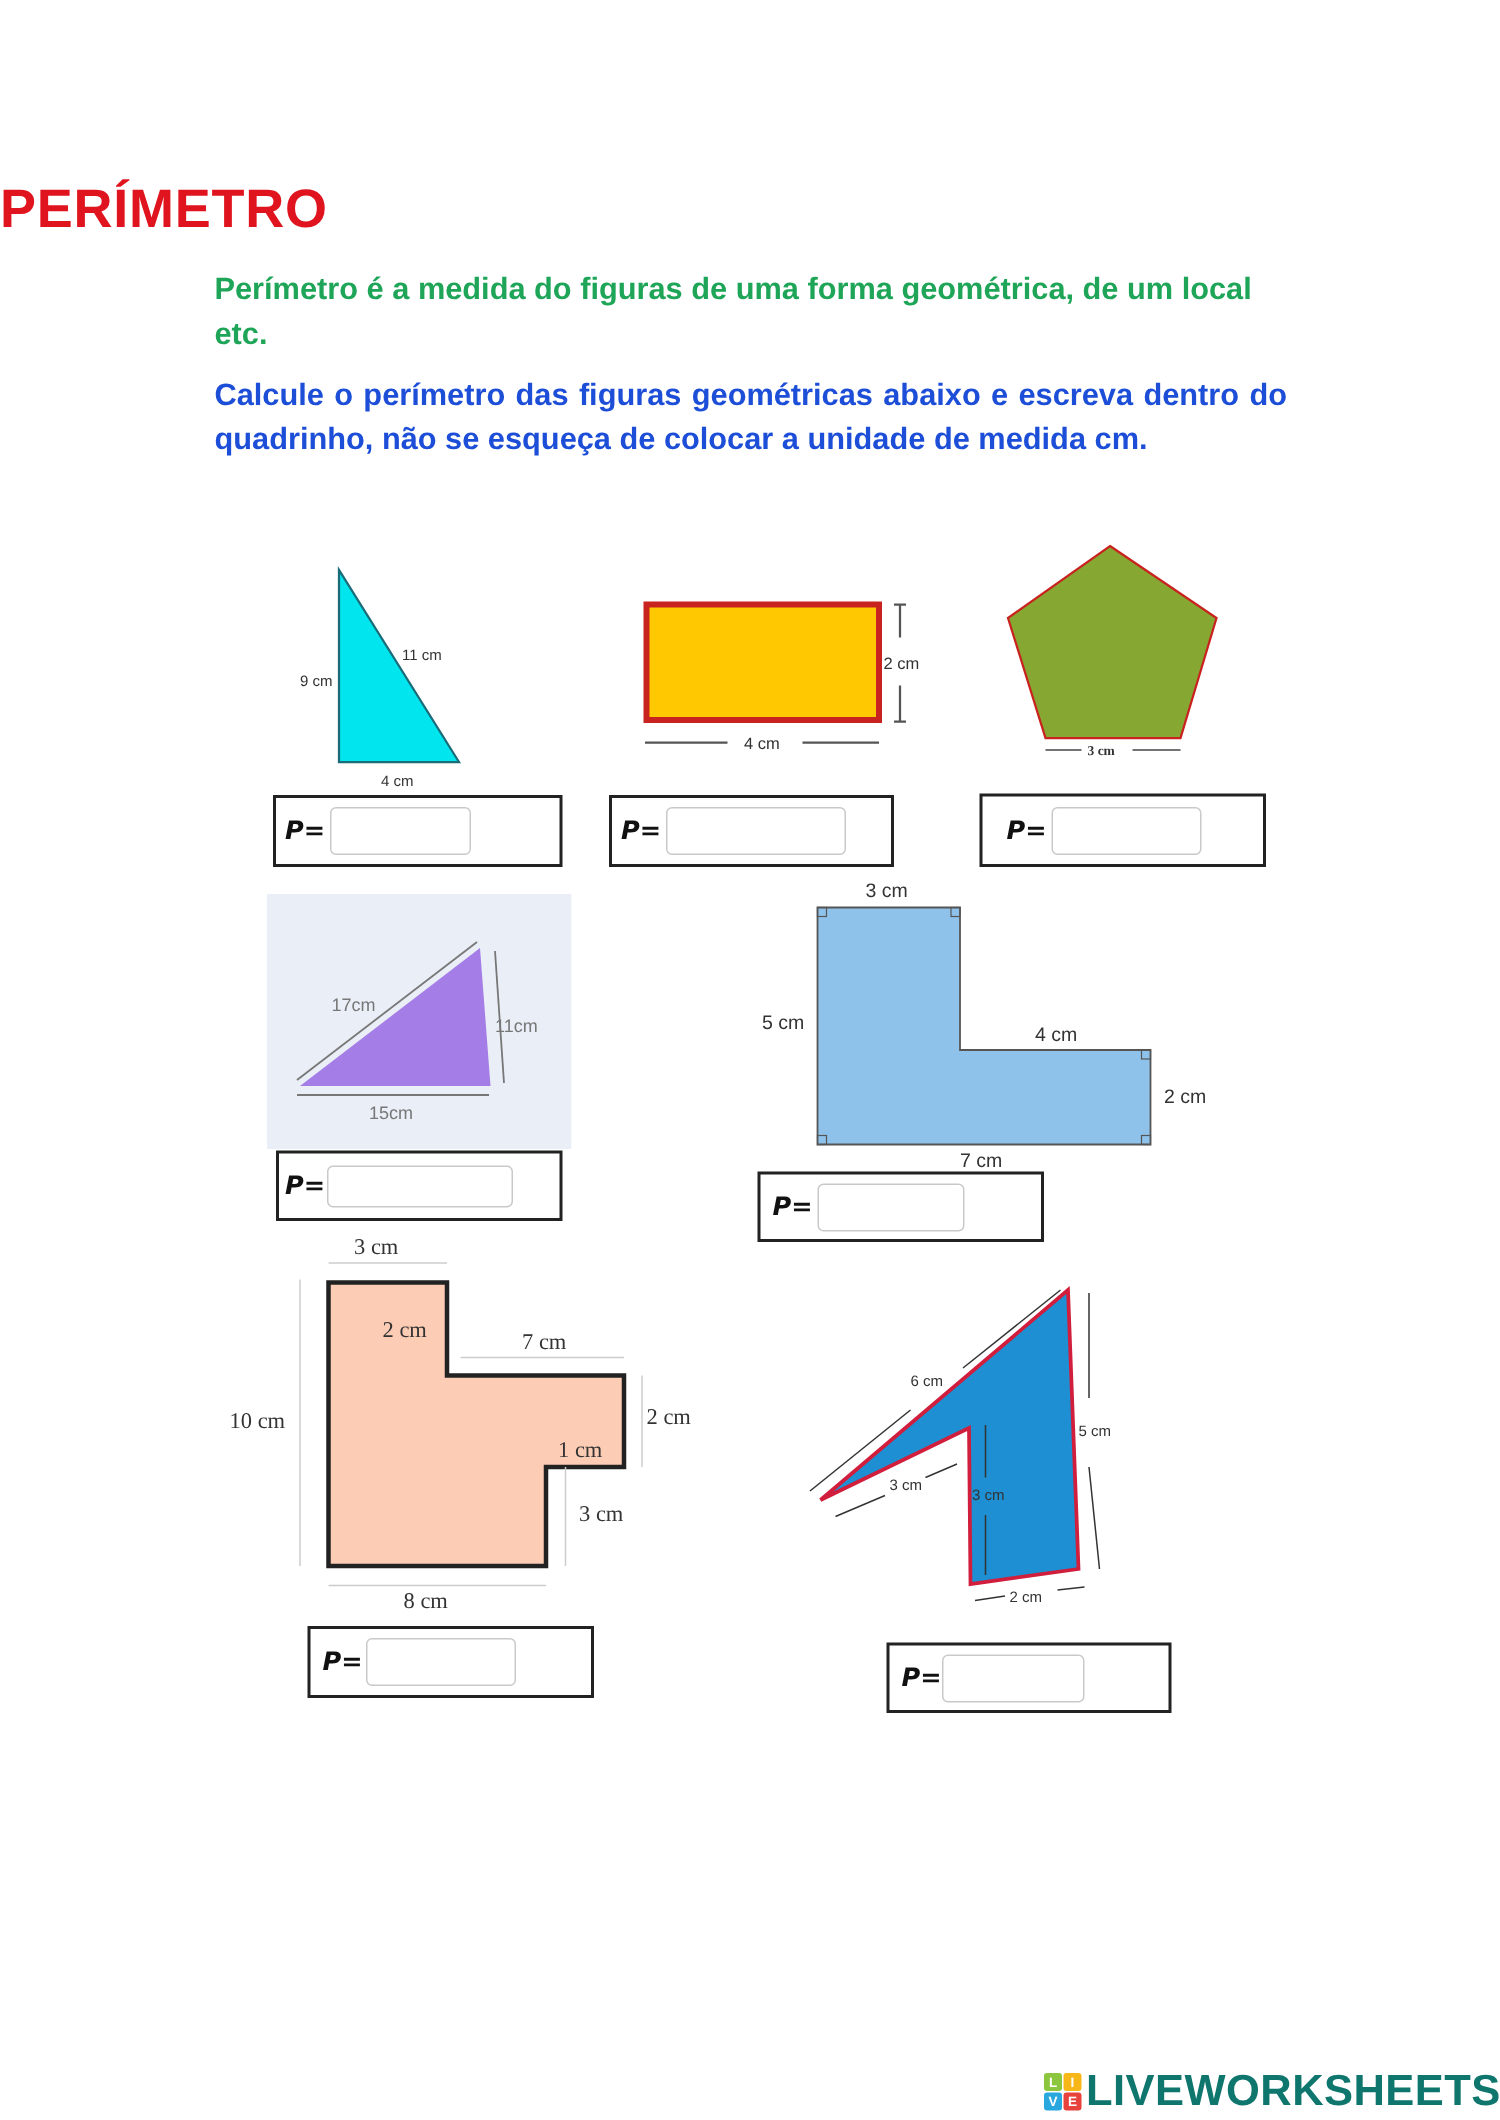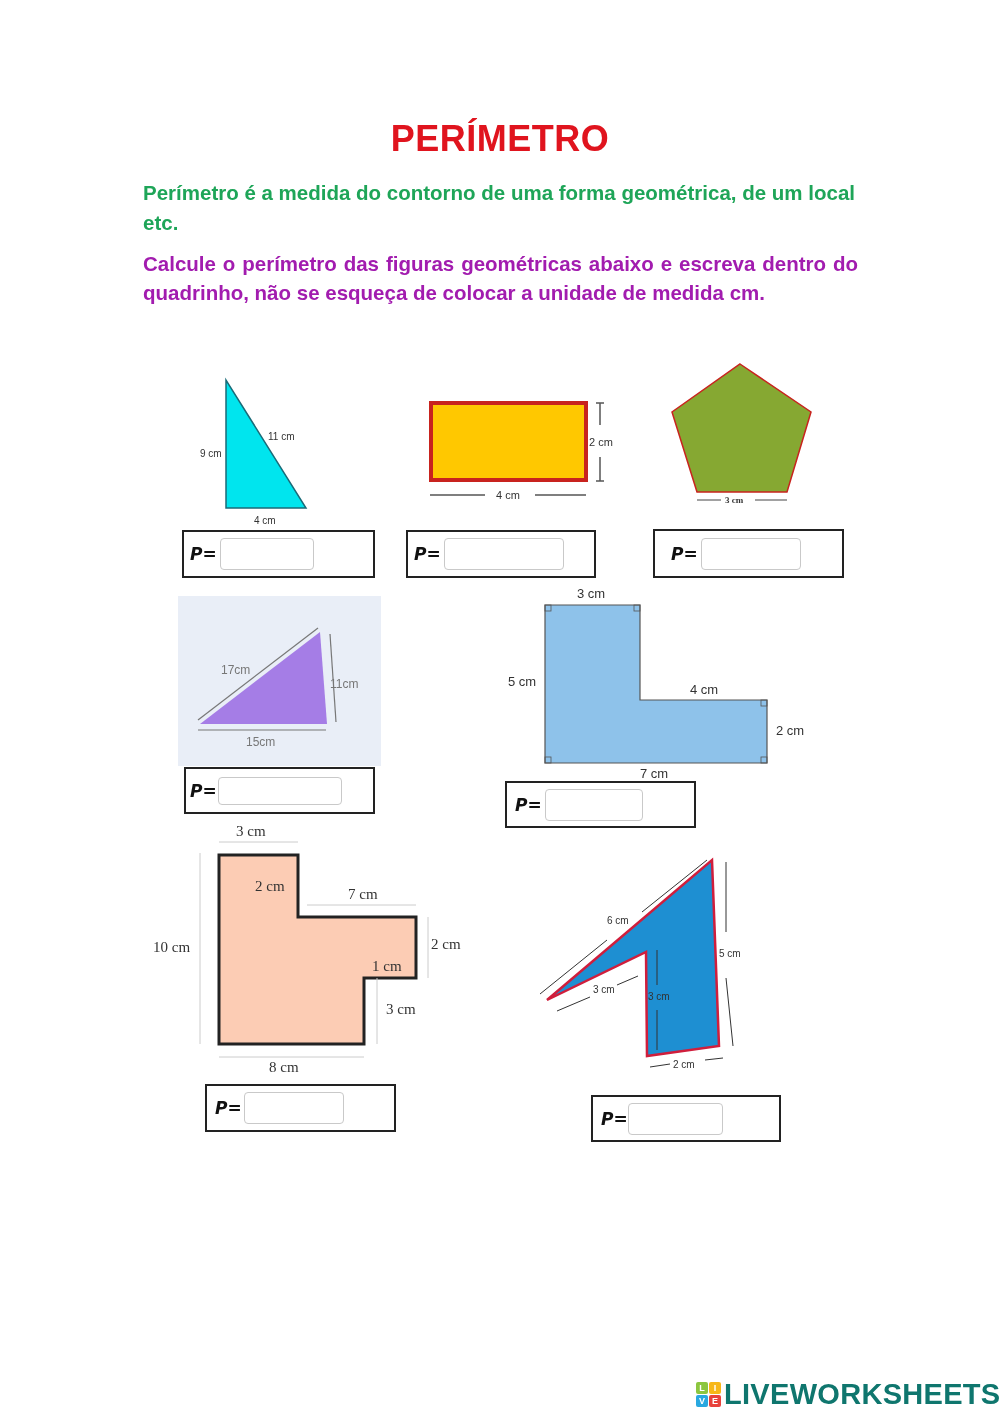--- a/index.html
+++ b/index.html
@@ -1,36 +1,36 @@
 <!DOCTYPE html>
 <html><head>
 <meta charset="utf-8">
 <style>
   * { box-sizing: border-box; margin: 0; padding: 0; }
   html, body { width: 1000px; height: 1413px; background: #ffffff; overflow: hidden; }
   body { position: relative; font-family: "Liberation Sans", sans-serif; color: #111; }
   .abs { position: absolute; }
-  .title { left: 0; width: 1000px; top: 118px; text-align: center; color: #e0141e; font-weight: bold; font-size: 36px; letter-spacing: 0.5px; }
+  .title { left: 0; width: 1000px; top: 118px; color: #e0141e; font-weight: bold; font-size: 36px; letter-spacing: 0.5px; }
   .definition { left: 143px; width: 715px; top: 178px; color: #1ea558; font-weight: bold; font-size: 20.5px; line-height: 30px; }
-  .instructions { left: 143px; width: 715px; top: 249px; color: #a21caf; font-weight: bold; font-size: 20.5px; line-height: 29px; text-align: justify; }
+  .instructions { left: 143px; width: 715px; top: 249px; color: #1d4ed8; font-weight: bold; font-size: 20.5px; line-height: 29px; text-align: justify; }
   .answer-box { border: 2px solid #222; background: #fff; display: flex; align-items: center; }
   .answer-label { font-family: "DejaVu Sans", sans-serif; font-weight: bold; font-style: italic; font-size: 17px; margin-left: 6px; margin-right: 3px; color: #111; }
   .answer-input { height: 32px; border: 1px solid #c9c9c9; border-radius: 4px; background: #fff; font-family: "Liberation Sans", sans-serif; font-size: 15px; padding: 0 6px; outline: none; }
   svg text { font-family: "Liberation Sans", sans-serif; }
   .serif text { font-family: "Liberation Serif", serif; }
   .logo { left: 696px; top: 1378px; display: flex; align-items: center; }
   .logo-grid { display: grid; grid-template-columns: 12px 12px; grid-template-rows: 12px 12px; gap: 1px; margin-right: 3px; }
   .logo-cell { font-family: "Liberation Sans", sans-serif; font-weight: bold; font-size: 9px; color: #fff; display: flex; align-items: center; justify-content: center; border-radius: 2px; }
   .logo-text { font-family: "Liberation Sans", sans-serif; font-weight: bold; font-size: 29px; color: #0f766e; letter-spacing: 0.3px; }
 </style>
 </head>
 <body>
 
 <div class="abs title">PERÍMETRO</div>
-<div class="abs definition">Perímetro é a medida do contorno de uma forma geométrica, de um local etc.</div>
+<div class="abs definition">Perímetro é a medida do figuras de uma forma geométrica, de um local etc.</div>
 <div class="abs instructions">Calcule o perímetro das figuras geométricas abaixo e escreva dentro do quadrinho, não se esqueça de colocar a unidade de medida cm.</div>
 
 <svg class="abs" style="left:190px;top:370px" width="140" height="160" viewBox="0 0 140 160">
   <polygon points="36,10 36,138 116,138" fill="#00e5ee" stroke="#1a6b78" stroke-width="1.5"></polygon>
   <text x="10" y="87" font-size="10" fill="#333">9 cm</text>
   <text x="78" y="70" font-size="10" fill="#333">11 cm</text>
   <text x="64" y="154" font-size="10" fill="#333">4 cm</text>
 </svg>
 <div class="abs answer-box" style="left:182px;top:530px;width:193px;height:48px">
   <span class="answer-label">P=</span>

